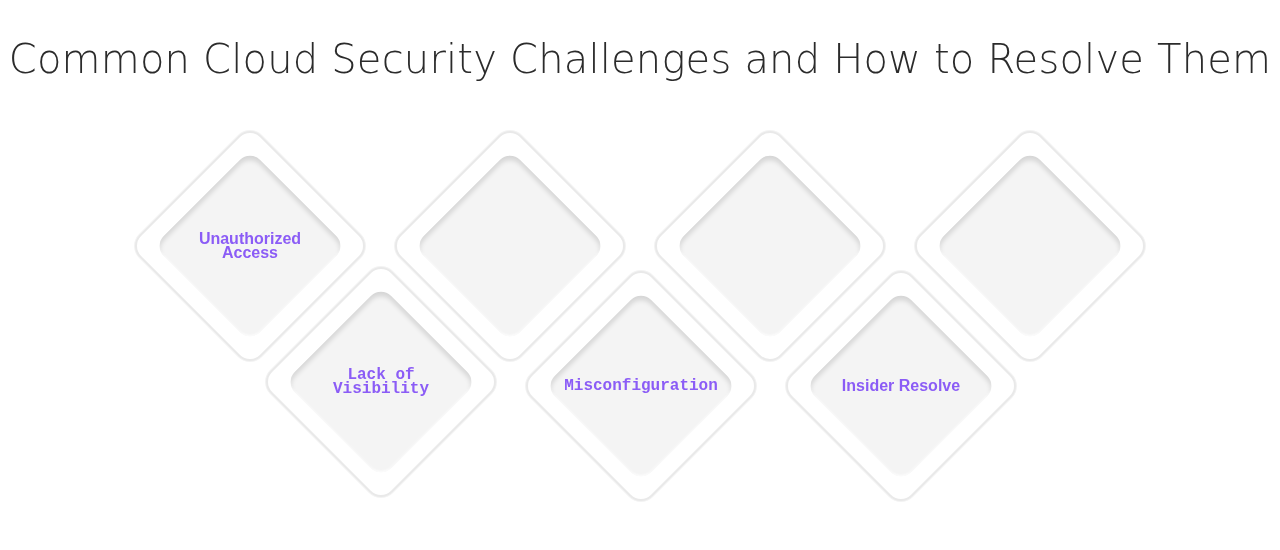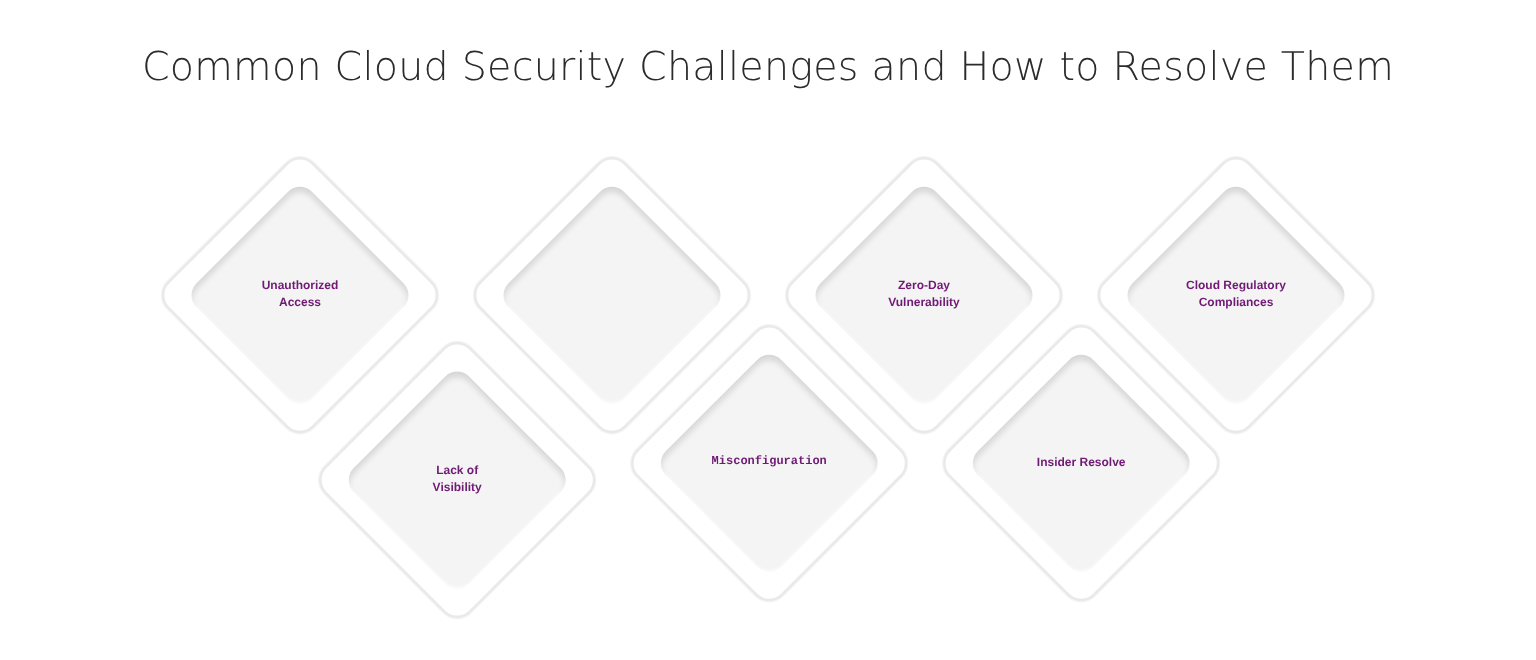--- a/index.html
+++ b/index.html
@@ -4,66 +4,64 @@
   <style>
     html, body { margin: 0; padding: 0; }
     body {
       width: 1280px; height: 550px; background: #ffffff;
       position: relative; overflow: hidden;
       font-family: "Liberation Sans", sans-serif;
     }
     .title {
       position: absolute; left: 0; top: 36px; width: 1280px;
       text-align: center; font-family: "DejaVu Sans", sans-serif;
-      font-weight: 300; font-size: 33px; color: #2b2b2b; letter-spacing: 0.2px;
+      font-weight: 300; font-size: 40px; color: #2b2b2b; letter-spacing: 0.2px;
     }
     .node { position: absolute; width: 244px; height: 244px; }
     .outer {
       position: absolute; left: 36px; top: 36px; width: 172px; height: 172px;
       transform: rotate(45deg); background: #ffffff;
       border: 2px solid #e9e9e9; border-radius: 16px; box-sizing: border-box;
       box-shadow: 0 0 0 1px #f3f3f3;
     }
     .inner {
       position: absolute; left: 54px; top: 54px; width: 136px; height: 136px;
       transform: rotate(45deg); background: #f4f4f4; border-radius: 14px;
       box-shadow: inset 3px 3px 5px rgba(0,0,0,0.13), inset -1px -1px 2px rgba(255,255,255,0.8);
     }
     .label {
       position: absolute; left: 52px; top: 0; width: 140px; height: 244px;
       display: flex; align-items: center; justify-content: center; text-align: center;
-      font-weight: bold; font-size: 10px; line-height: 14px; color: #701a75;
+      font-weight: bold; font-size: 16px; line-height: 14px; color: #8b5cf6;
     }
   </style>
 </head>
 <body>
 
 <div class="title">Common Cloud Security Challenges and How to Resolve Them</div>
 
 <div class="node" style="left:128px;top:124px;">
   <div class="outer"></div>
   <div class="inner"></div>
   <div class="label">Unauthorized<br>Access</div>
 </div>
 <div class="node" style="left:388px;top:124px;">
   <div class="outer"></div>
   <div class="inner"></div>
 </div>
 <div class="node" style="left:648px;top:124px;">
   <div class="outer"></div>
   <div class="inner"></div>
-  <div class="label">Zero-Day<br>Vulnerability</div>
 </div>
 <div class="node" style="left:908px;top:124px;">
   <div class="outer"></div>
   <div class="inner"></div>
-  <div class="label">Cloud Regulatory<br>Compliances</div>
 </div>
 
-<div class="node" style="left:259px;top:278px;">
+<div class="node" style="left:259px;top:260px;font-family:Liberation Mono, monospace;">
   <div class="outer"></div>
   <div class="inner"></div>
   <div class="label">Lack of<br>Visibility</div>
 </div>
 <div class="node" style="left:519px;top:264px;font-family:Liberation Mono, monospace;">
   <div class="outer"></div>
   <div class="inner"></div>
   <div class="label">Misconfiguration</div>
 </div>
 <div class="node" style="left:779px;top:264px;">

